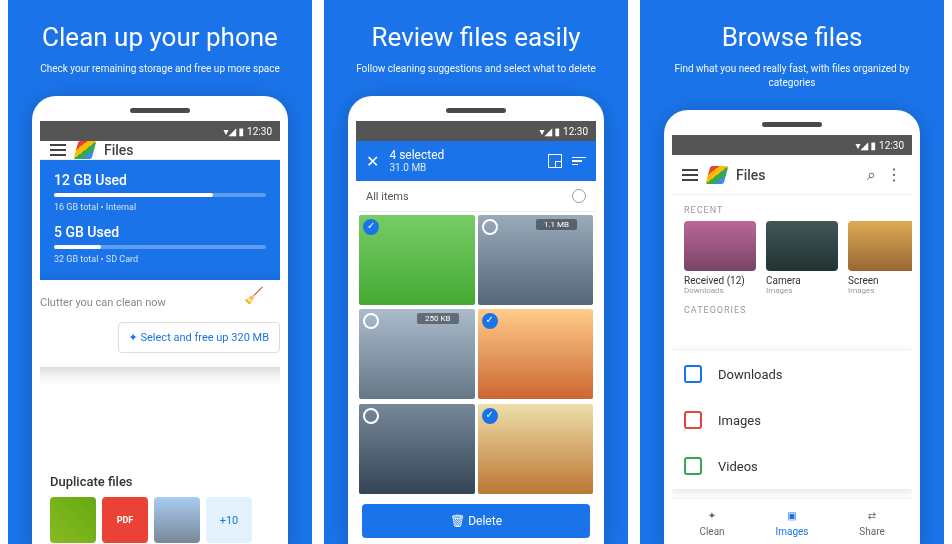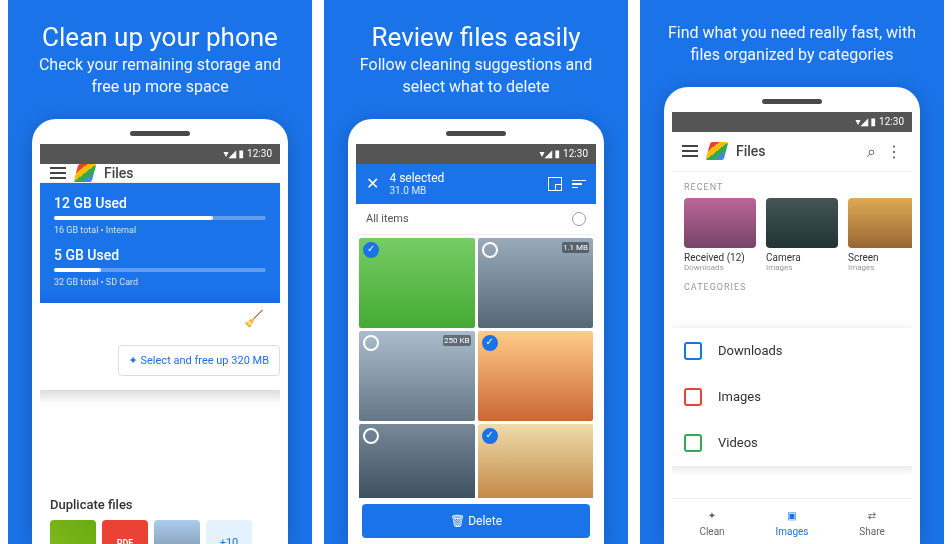--- a/index.html
+++ b/index.html
@@ -1,20 +1,20 @@
 <!DOCTYPE html>
 <html><head>
 <meta charset="utf-8">
 <style>
 *{box-sizing:border-box;margin:0;padding:0;font-family:Roboto,Arial,sans-serif}
 body{width:952px;height:544px;background:#fff;display:flex;gap:12px;padding:0 8px}
 .panel{flex:1;background:#1a73e8;display:flex;flex-direction:column;align-items:center;overflow:hidden;position:relative}
 .hero{text-align:center;color:#fff;padding:22px 20px 14px}
-.hero h1{font-size:26px;font-weight:400;margin-bottom:2px}
-.hero p{font-size:16px;line-height:1.4;opacity:.95}
+.hero h1{font-size:26px;font-weight:400;margin-bottom:10px}
+.hero p{font-size:10px;line-height:1.4;opacity:.95}
 .phone{width:256px;background:#fff;border-radius:24px 24px 0 0;padding:8px 8px 0;box-shadow:0 4px 20px rgba(0,0,0,.2);margin-top:6px;flex:1;display:flex;flex-direction:column;overflow:hidden}
 .speaker{width:60px;height:5px;background:#4a4a4a;border-radius:3px;margin:4px auto 8px}
 .status{height:20px;background:#555;color:#fff;display:flex;align-items:center;justify-content:flex-end;padding:0 8px;font-size:10px;gap:3px}
 .screen{flex:1;background:#fff;display:flex;flex-direction:column;overflow:hidden;position:relative}
 .appbar{height:40px;display:flex;align-items:center;padding:0 10px;gap:10px;border-bottom:1px solid #eee}
 .appbar.blue{background:#1a73e8;color:#fff;border:none}
 .appbar .title{font-size:14px;font-weight:500;color:#444}
 .logo{width:18px;height:18px;background:linear-gradient(135deg,#ea4335 0 25%,#fbbc04 25% 50%,#34a853 50% 75%,#4285f4 75%);transform:skewX(-15deg);border-radius:2px}
 .ham{width:16px;height:2px;background:#444;position:relative}
 .ham:before,.ham:after{content:"";position:absolute;width:16px;height:2px;background:#444;left:0}
@@ -35,21 +35,21 @@
 .navbar{height:46px;border-top:1px solid #eee;display:flex;background:#fff;margin-top:auto}
 .navitem{flex:1;display:flex;flex-direction:column;align-items:center;justify-content:center;font-size:10px;color:#666;gap:2px}
 .navitem.active{color:#1a73e8}
 .sel{font-size:12px;line-height:1.2}
 .sel .s2{font-size:10px;opacity:.85}
 .grid2{display:grid;grid-template-columns:1fr 1fr;gap:3px;padding:3px;flex:1;overflow:hidden}
 .gcell{background:#888;position:relative;height:90px;border-radius:2px}
 .chk{position:absolute;top:4px;left:4px;width:16px;height:16px;border-radius:50%;border:2px solid #fff}
 .chk.on{background:#1a73e8;border-color:#1a73e8}
 .chk.on:after{content:"✓";color:#fff;font-size:10px;position:absolute;top:-1px;left:2px}
-.sz{position:absolute;top:4px;right:4px;font-size:8px;color:#fff;background:rgba(0,0,0,.4);padding:1px 1px;border-radius:2px}
+.sz{position:absolute;top:4px;right:16px;font-size:8px;color:#fff;background:rgba(0,0,0,.4);padding:1px 8px;border-radius:2px}
 .delbtn{background:#1a73e8;color:#fff;text-align:center;padding:10px;margin:6px;border-radius:4px;font-size:12px}
 .allrow{display:flex;align-items:center;padding:8px 10px;font-size:11px;color:#555;border-bottom:1px solid #eee}
 .allrow .c{margin-left:auto;width:14px;height:14px;border:1.5px solid #999;border-radius:50%}
 .seclabel{font-size:9px;color:#999;letter-spacing:1px;padding:10px 12px 6px}
 .recent{display:flex;gap:10px;padding:0 12px;overflow:hidden}
 .ritem{width:72px;flex-shrink:0}
 .ritem .img{height:50px;background:#ccc;border-radius:4px;margin-bottom:4px}
 .ritem .t{font-size:10px;color:#333}
 .ritem .s{font-size:8px;color:#999}
 .catlist{background:#fff;border-radius:6px;box-shadow:0 2px 12px rgba(0,0,0,.12);margin:10px 0 0;position:absolute;left:-6px;right:-6px;top:186px}
@@ -92,20 +92,21 @@
           <div class="t">5 GB Used</div>
           <div class="bar">
               <div class="barf" style="width:22%"></div>
             </div>
           <div class="sub">32 GB total • SD Card</div>
         </div>
       </div>
       <div style="position:relative;flex:1">
         <div class="cardfloat" style="top:-8px">
           <div class="broom">🧹</div>
+          <div class="cs">Clutter you can clean now</div>
           <div style="clear:both"></div>
           <span class="btn">✦ <span>Select and free up 320 MB</span></span>
           <div style="clear:both"></div>
         </div>
         <div class="dup" style="padding-top:108px">Duplicate files</div>
         <div class="thumbs">
           <div class="thumb" style="background:linear-gradient(45deg,#8b2,#6a1)"></div>
           <div class="thumb" style="background:#ea4335;color:#fff;font-size:9px;font-weight:bold">PDF</div>
           <div class="thumb" style="background:linear-gradient(#ace,#789)"></div>
           <div class="thumb" style="background:#e3f2fd">+10</div>
@@ -165,20 +166,21 @@
             <span class="chk on"></span>
           </div>
       </div>
       <div class="delbtn">🗑 <span>Delete</span></div>
     </div>
   </div>
 </div>
 
 <div class="panel">
   <div class="hero">
+    <h1>Browse files</h1>
     <p>Find what you need really fast, with files organized by categories</p>
   </div>
   <div class="phone">
     <div class="speaker"></div>
     <div class="status">▾◢ ▮ <span>12:30</span></div>
     <div class="screen" style="position:relative">
       <div class="appbar">
         <span class="ham"></span>
         <span class="logo"></span>
         <span class="title">Files</span>

